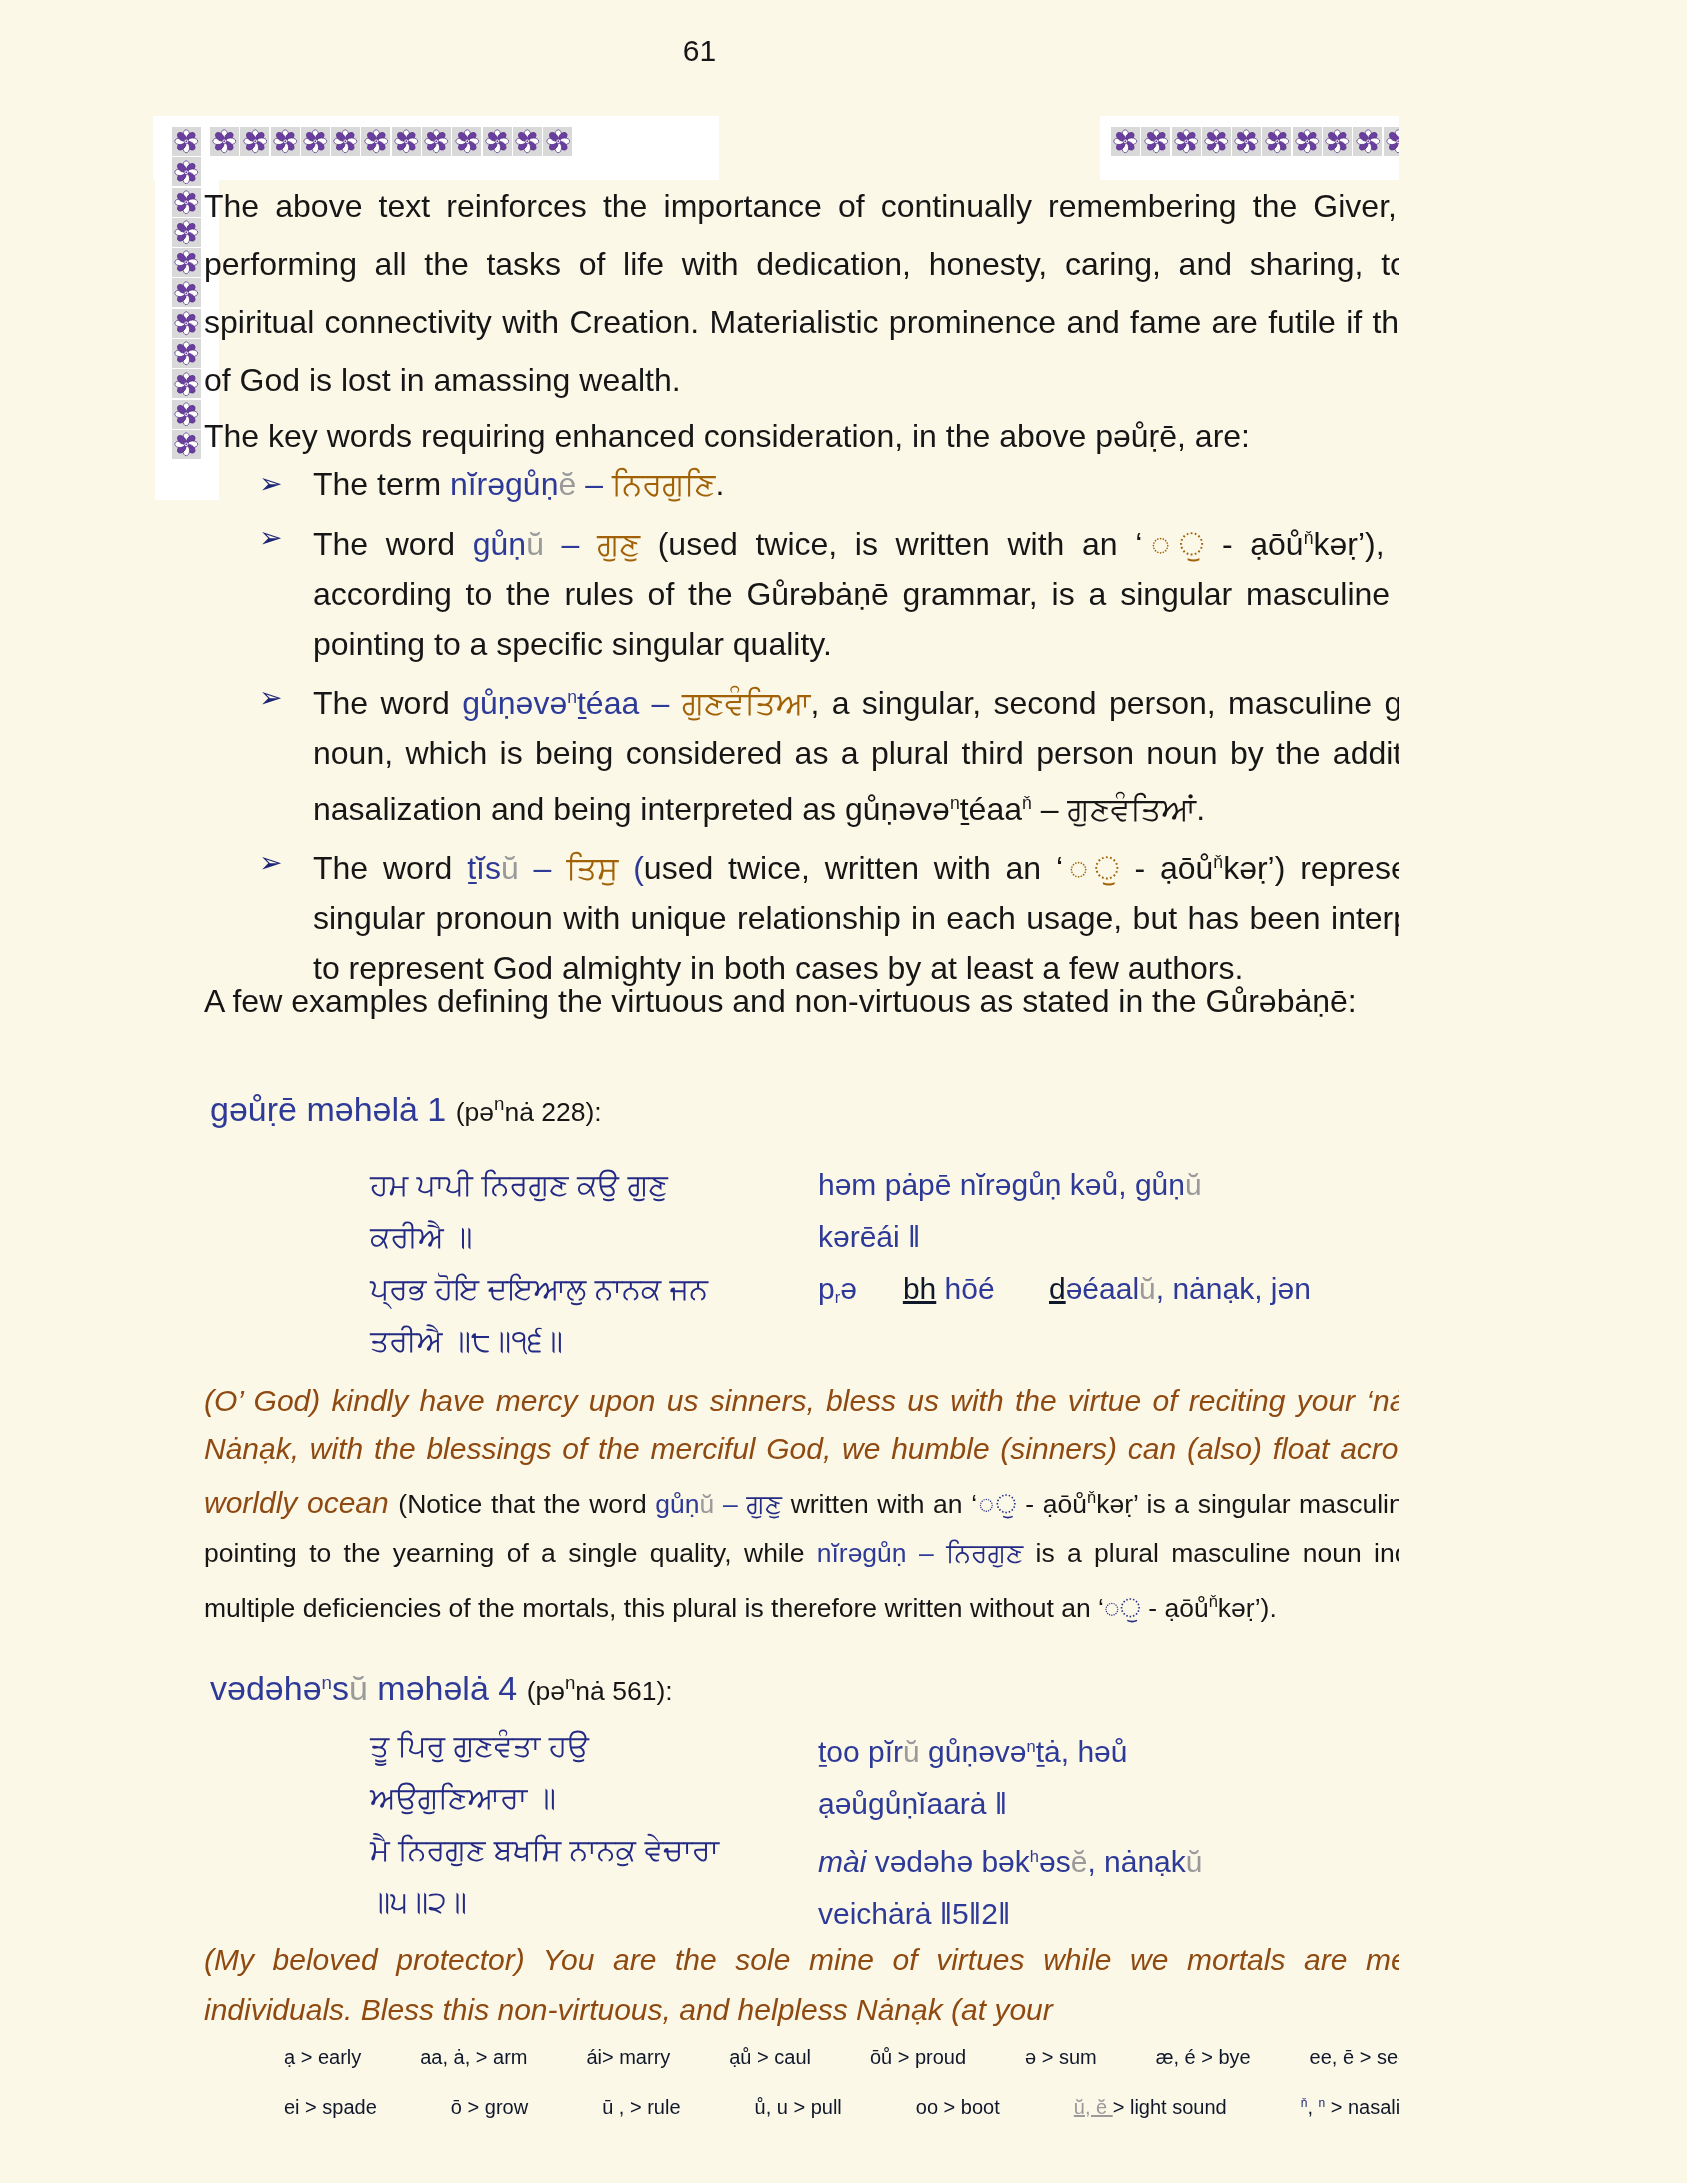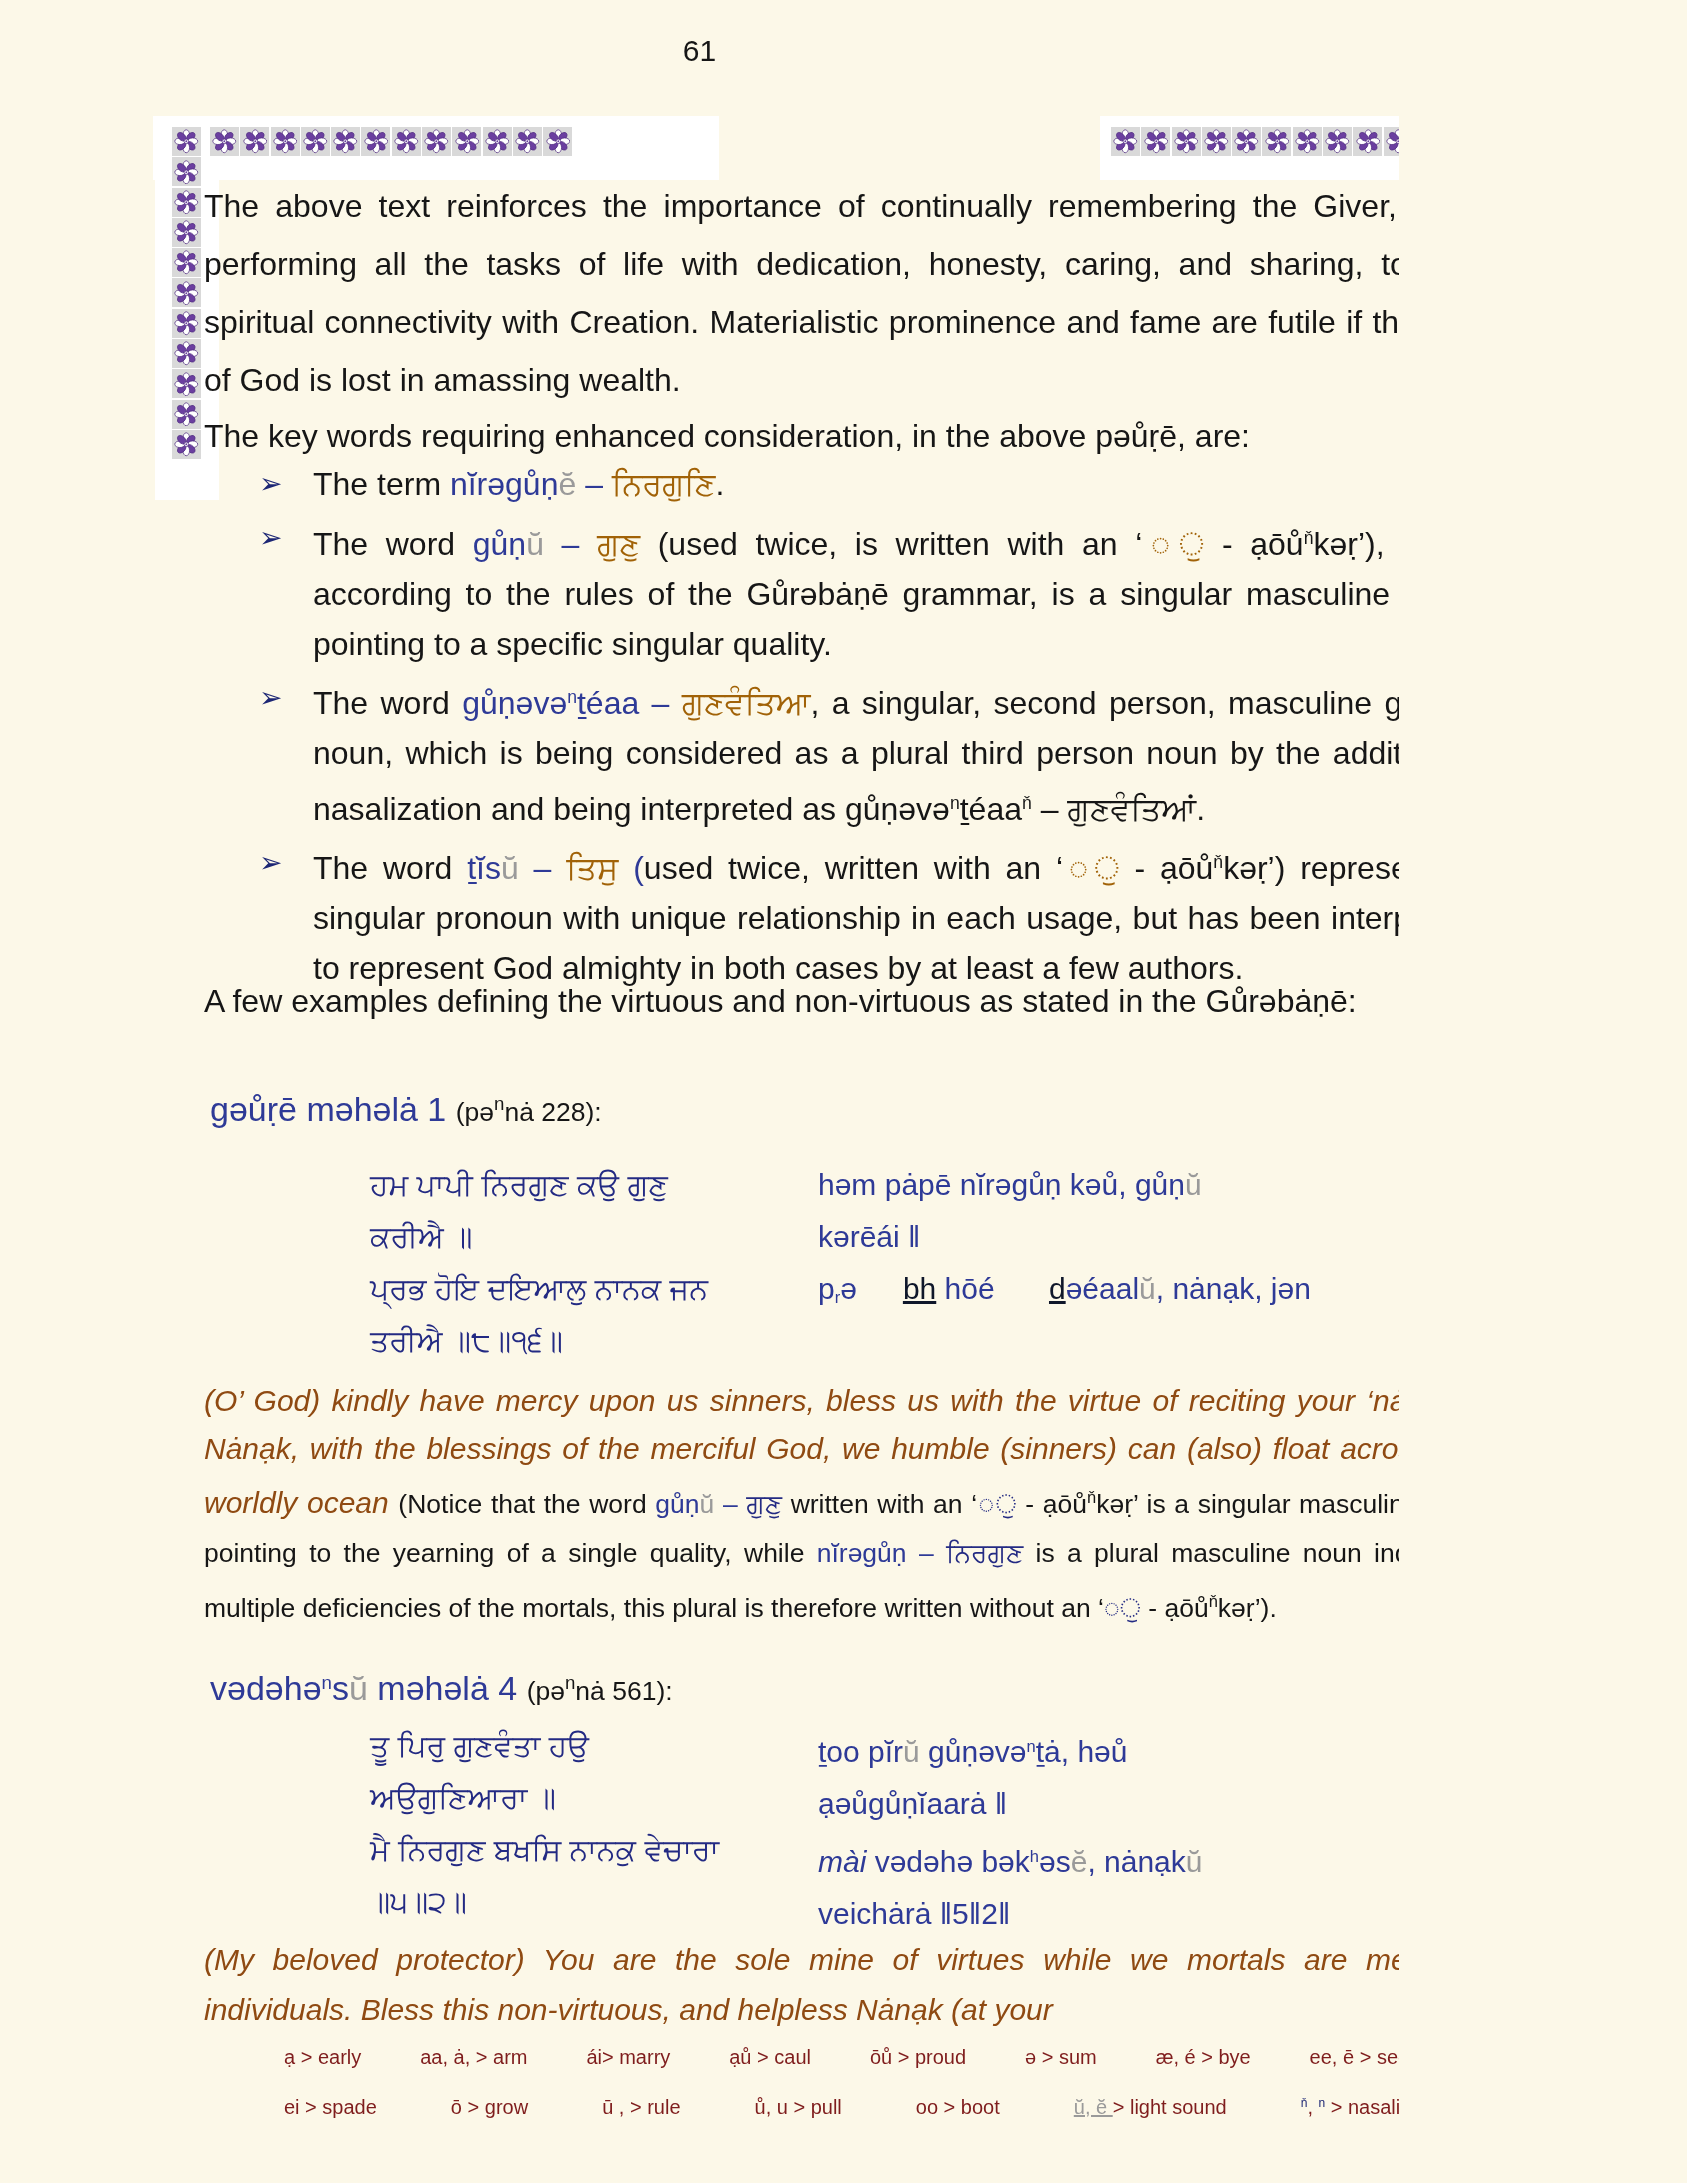--- a/index.html
+++ b/index.html
@@ -42,21 +42,21 @@
   .sg-tu {color:#0f172a;text-decoration:underline;margin-left:46px;}
   .sg-g  {color:#a16207;}
   .sg-gs {color:#232a83;font-size:26.5px;}
   .sg-gb {color:#161616;}
   .sg-gr {color:#9a9a9a;}
   .sg-grs{color:#9a9a9a;font-size:26.5px;}
   .sg-br {color:#8f4a12;font-style:italic;}
   .sg-sup {color:#161616;font-size:0.55em;vertical-align:0.6em;}
   .sg-supt{color:#2e3a97;font-size:0.55em;vertical-align:0.6em;}
   .sg-subt{color:#2e3a97;font-size:0.55em;vertical-align:-0.25em;}
-  .sg-f  {color:#7f1d1d;}
+  .sg-f  {color:#0f172a;}
   .sg-fg {color:#9a9a9a;text-decoration:underline;}
   .sg-fsup{color:#1c2674;font-size:0.6em;vertical-align:0.55em;}
   .sg-fhl{color:#1c2674;background:#ffffff;}
 </style>
 </head>
 <body>
 
 <div class="page">
 
   <div class="abs" id="pageno">61</div>

